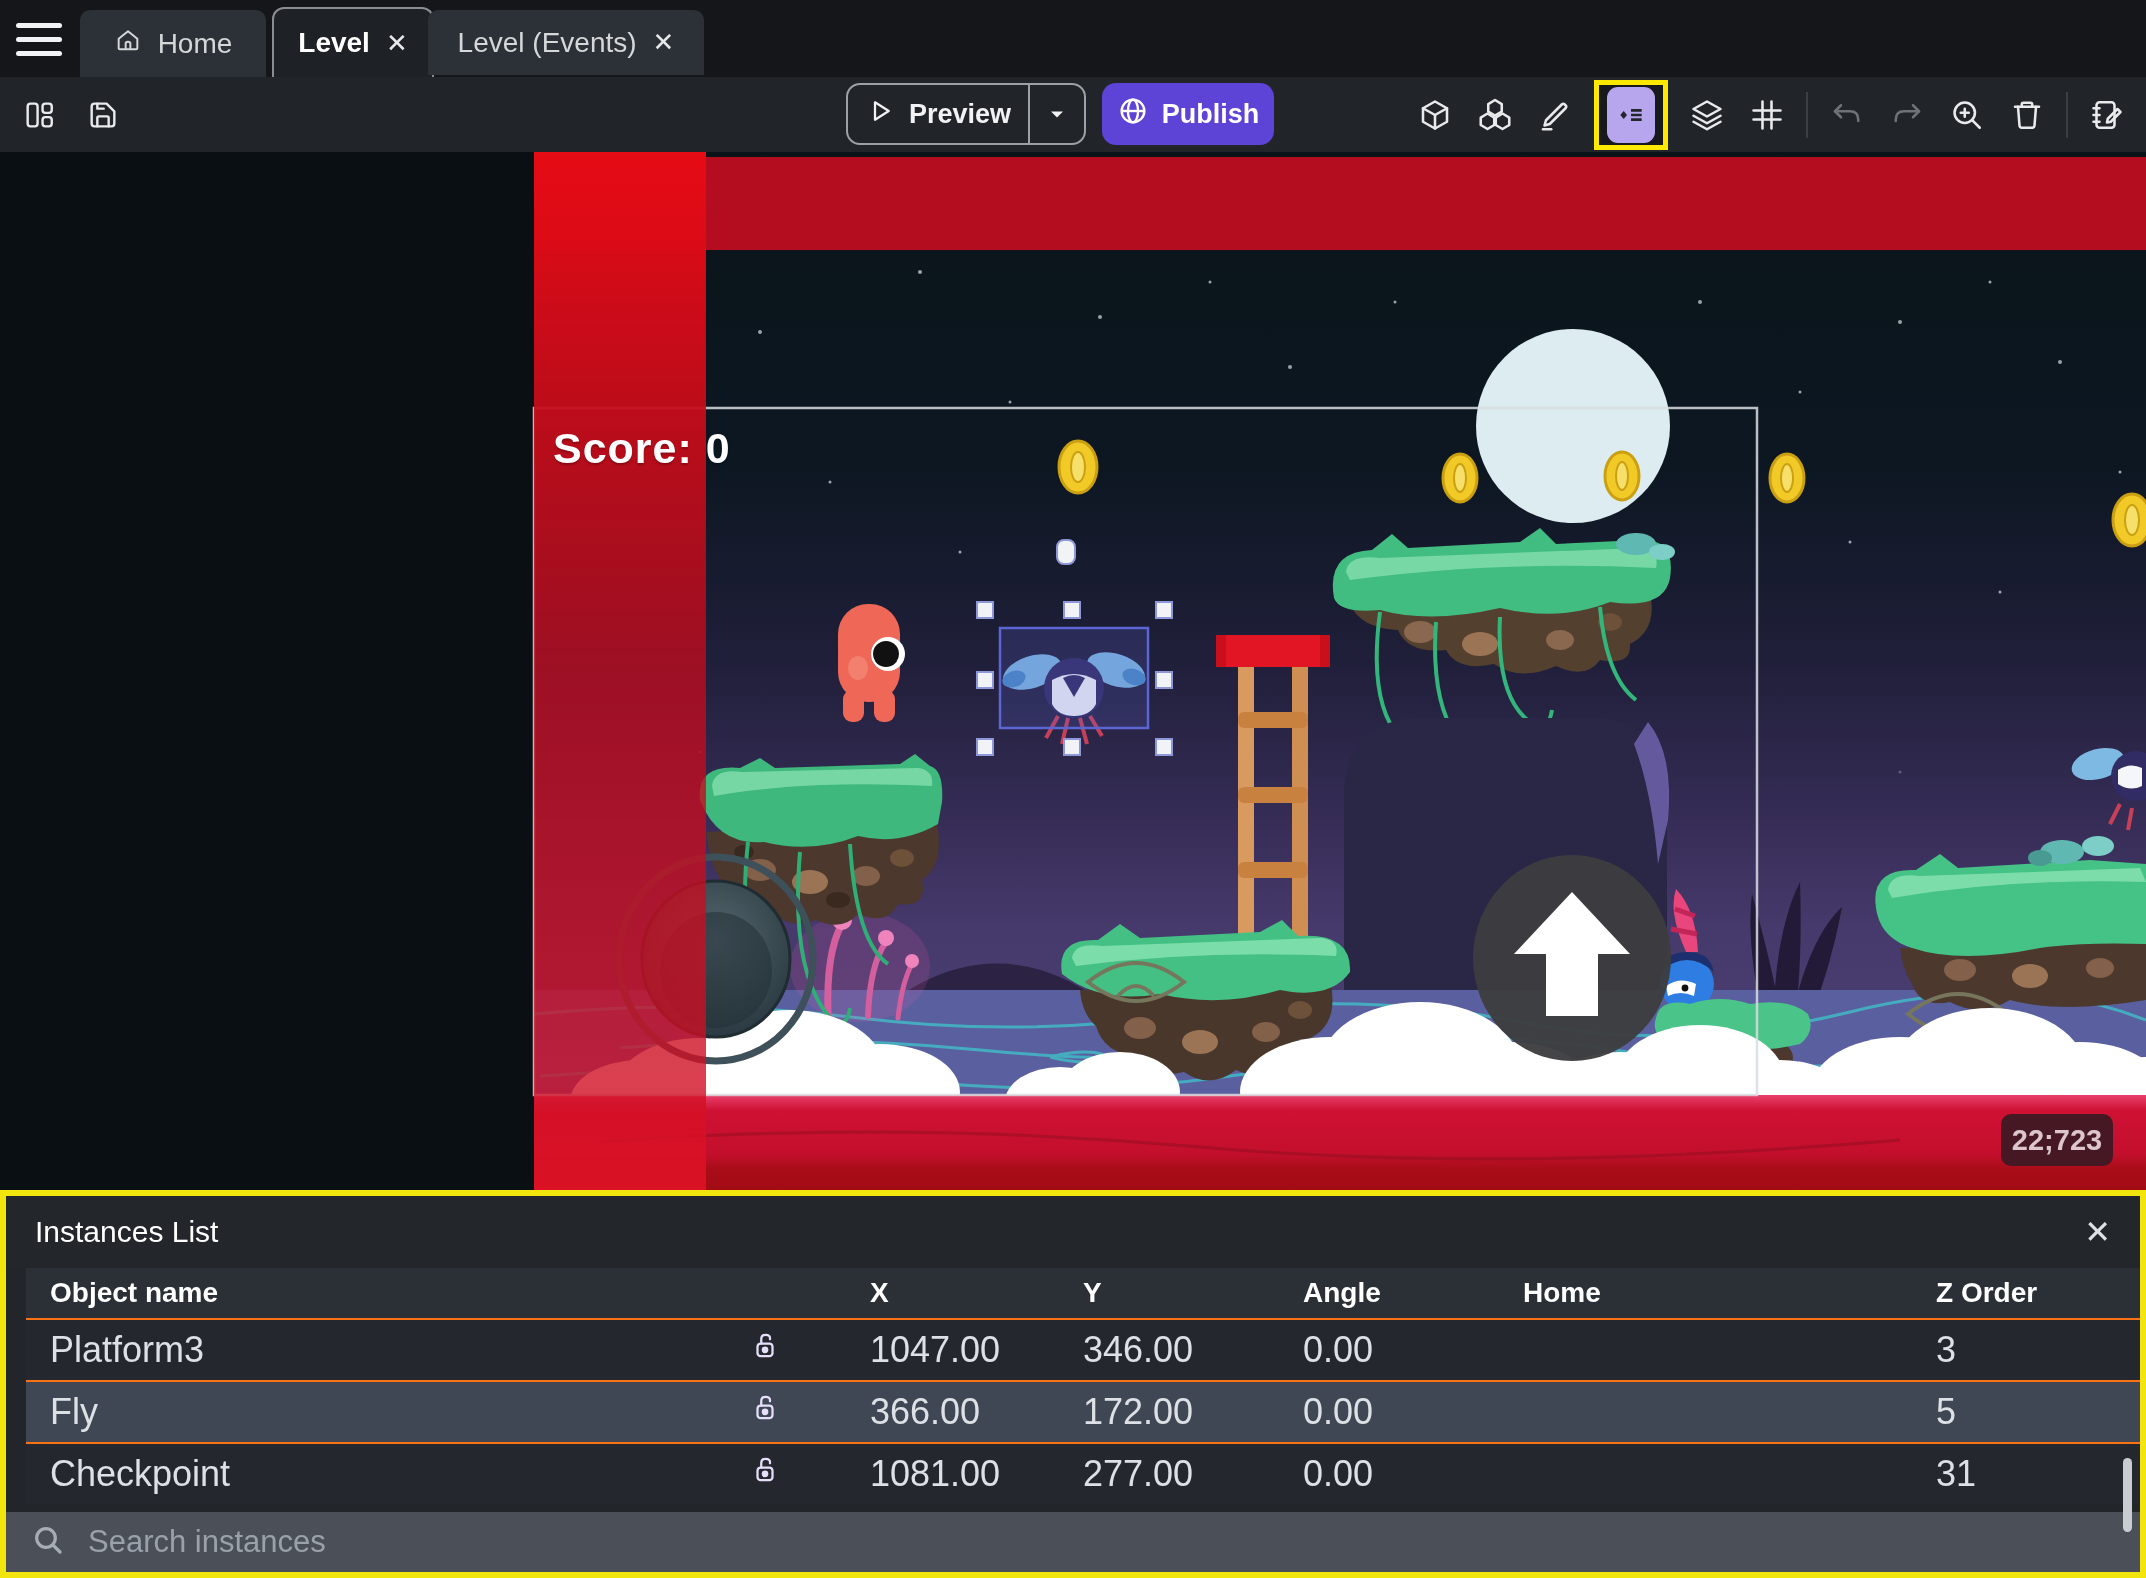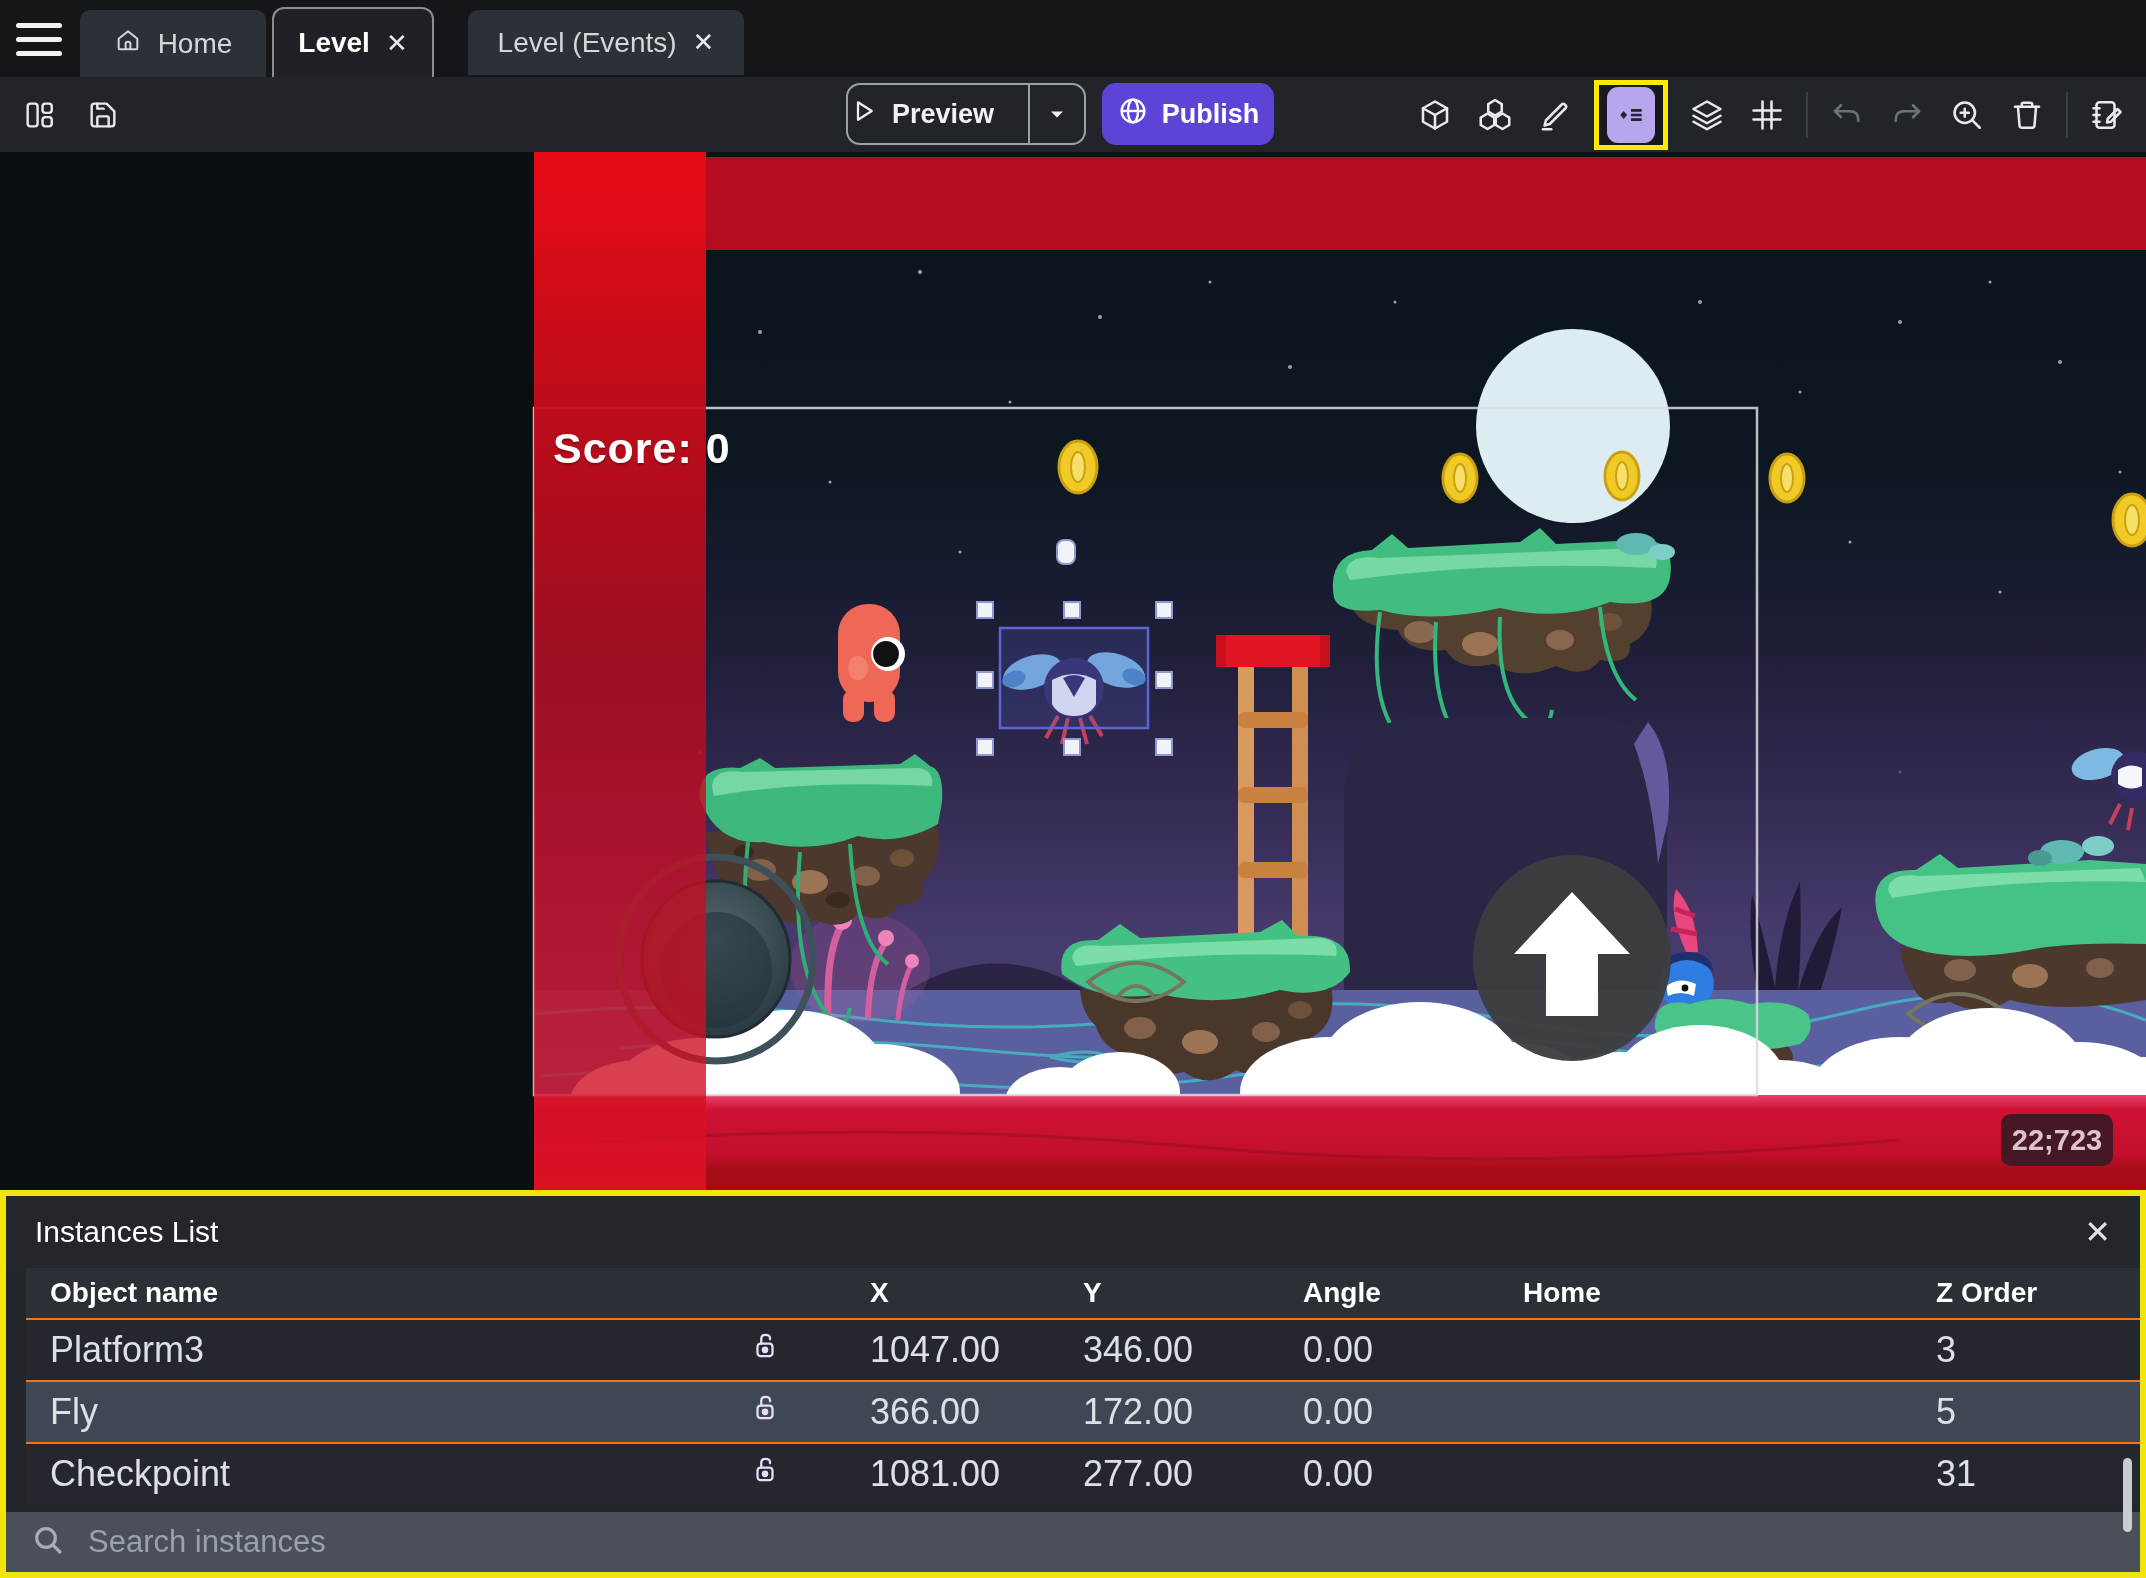--- a/index.html
+++ b/index.html
@@ -6,31 +6,31 @@
   *{box-sizing:border-box;font-family:"Liberation Sans",sans-serif;}
   .app{position:relative;width:2146px;height:1578px;overflow:hidden;background:#737373;}
 
   
   .tabbar{position:absolute;left:0;top:0;width:2146px;height:77px;background:#141619;}
   .hamburger{position:absolute;left:16px;top:23px;width:46px;height:33px;display:flex;flex-direction:column;justify-content:space-between;cursor:pointer;}
   .hamburger span{display:block;height:5px;background:#f2f3f4;border-radius:3px;}
   .tab{position:absolute;display:flex;align-items:center;justify-content:center;gap:16px;color:#d5d7d9;font-size:28px;}
   .tab-home{left:80px;top:10px;width:186px;height:67px;background:#2c3137;border-radius:10px 10px 0 0;}
   .tab-active{left:272px;top:7px;width:162px;height:70px;background:#1e2125;border:2px solid #8a8e93;border-bottom:none;border-radius:12px 12px 0 0;color:#fff;font-weight:bold;}
-  .tab-events{left:468px;top:10px;width:276px;height:65px;background:#2c3137;border-radius:10px 10px 0 0;}
+  .tab-events{left:428px;top:10px;width:276px;height:65px;background:#2c3137;border-radius:10px 10px 0 0;}
   .tab .x{font-size:26px;color:#e8e9ea;font-weight:normal;}
 
   
   .toolbar{position:absolute;left:0;top:77px;width:2146px;height:75px;background:#212529;}
   .tool-left{position:absolute;left:18px;top:0;height:75px;display:flex;align-items:center;gap:22px;}
   .icon-btn{width:42px;height:42px;display:flex;align-items:center;justify-content:center;cursor:pointer;}
   .icon-btn svg{stroke:#e9eaec;fill:none;stroke-width:1.7;stroke-linecap:round;stroke-linejoin:round;}
   .icon-btn.dim svg{stroke:#6e7378;}
   .btn-preview{position:absolute;left:846px;top:6px;width:240px;height:62px;border:2px solid #9ba1a6;border-radius:14px;display:flex;align-items:center;color:#f2f2f4;cursor:pointer;}
-  .btn-preview .main{flex:1;display:flex;align-items:center;gap:14px;font-size:27px;font-weight:bold;}
+  .btn-preview .main{flex:1;display:flex;align-items:center;justify-content:center;gap:14px;font-size:27px;font-weight:bold;}
   .btn-preview .sep{width:2px;height:100%;background:#9ba1a6;}
   .btn-preview .caret{width:54px;display:flex;align-items:center;justify-content:center;}
   .btn-publish{position:absolute;left:1102px;top:6px;width:172px;height:62px;background:#5d43d6;border-radius:14px;display:flex;align-items:center;justify-content:center;gap:13px;color:#fff;font-size:27px;font-weight:bold;cursor:pointer;}
   .btn-publish svg{stroke:#fff;fill:none;stroke-width:1.8;}
   .tool-right{position:absolute;right:18px;top:0;height:75px;display:flex;align-items:center;gap:18px;}
   .vsep{width:2px;height:46px;background:#3a3f45;}
   .hl-wrap{width:74px;height:70px;border:5px solid #ffe903;background:#17191d;display:flex;align-items:center;justify-content:center;cursor:pointer;}
   .hl-inner{width:48px;height:56px;background:#b7a6ee;border-radius:11px;display:flex;align-items:center;justify-content:center;}
   .hl-inner svg{stroke:#22252a;fill:#22252a;stroke-width:2;}
 

